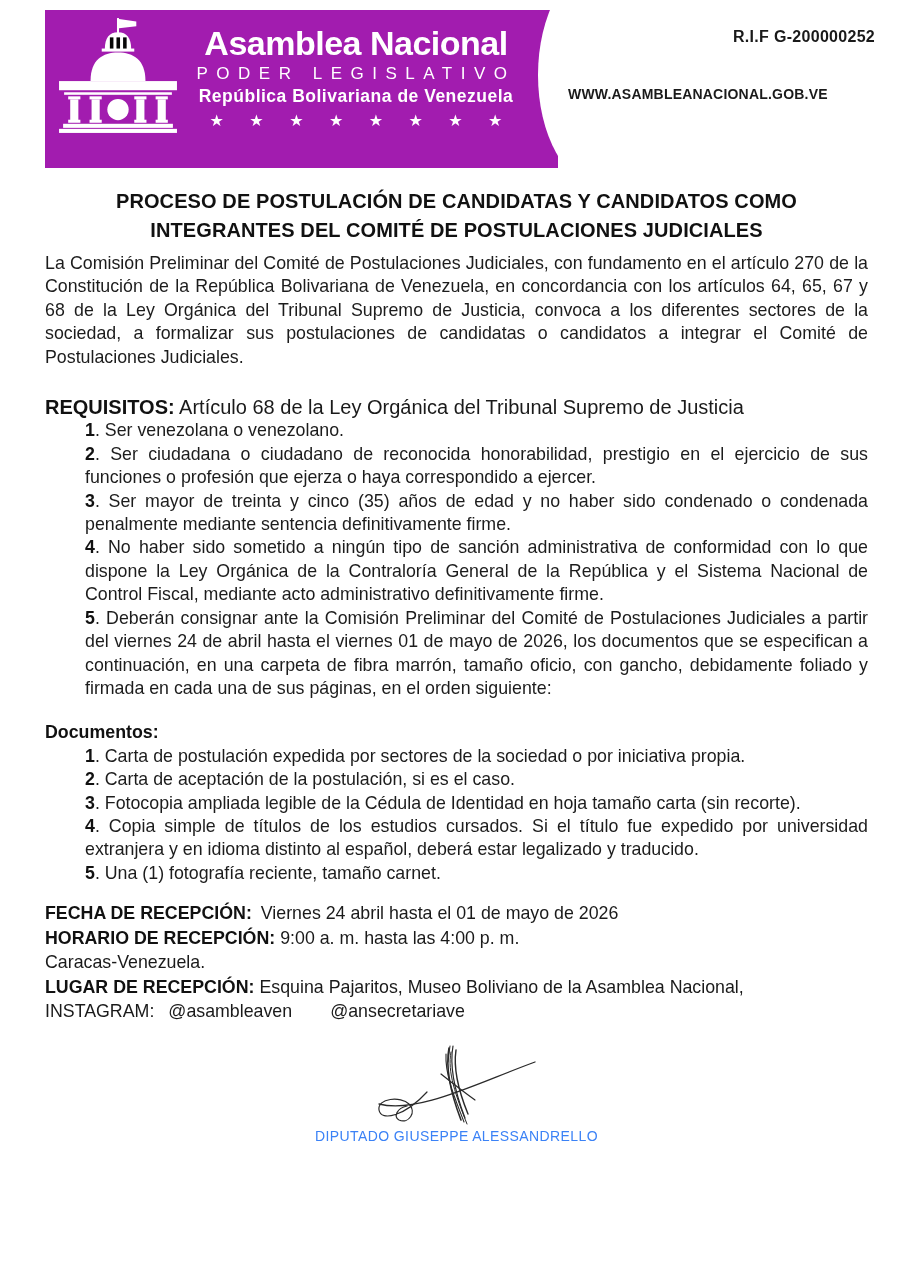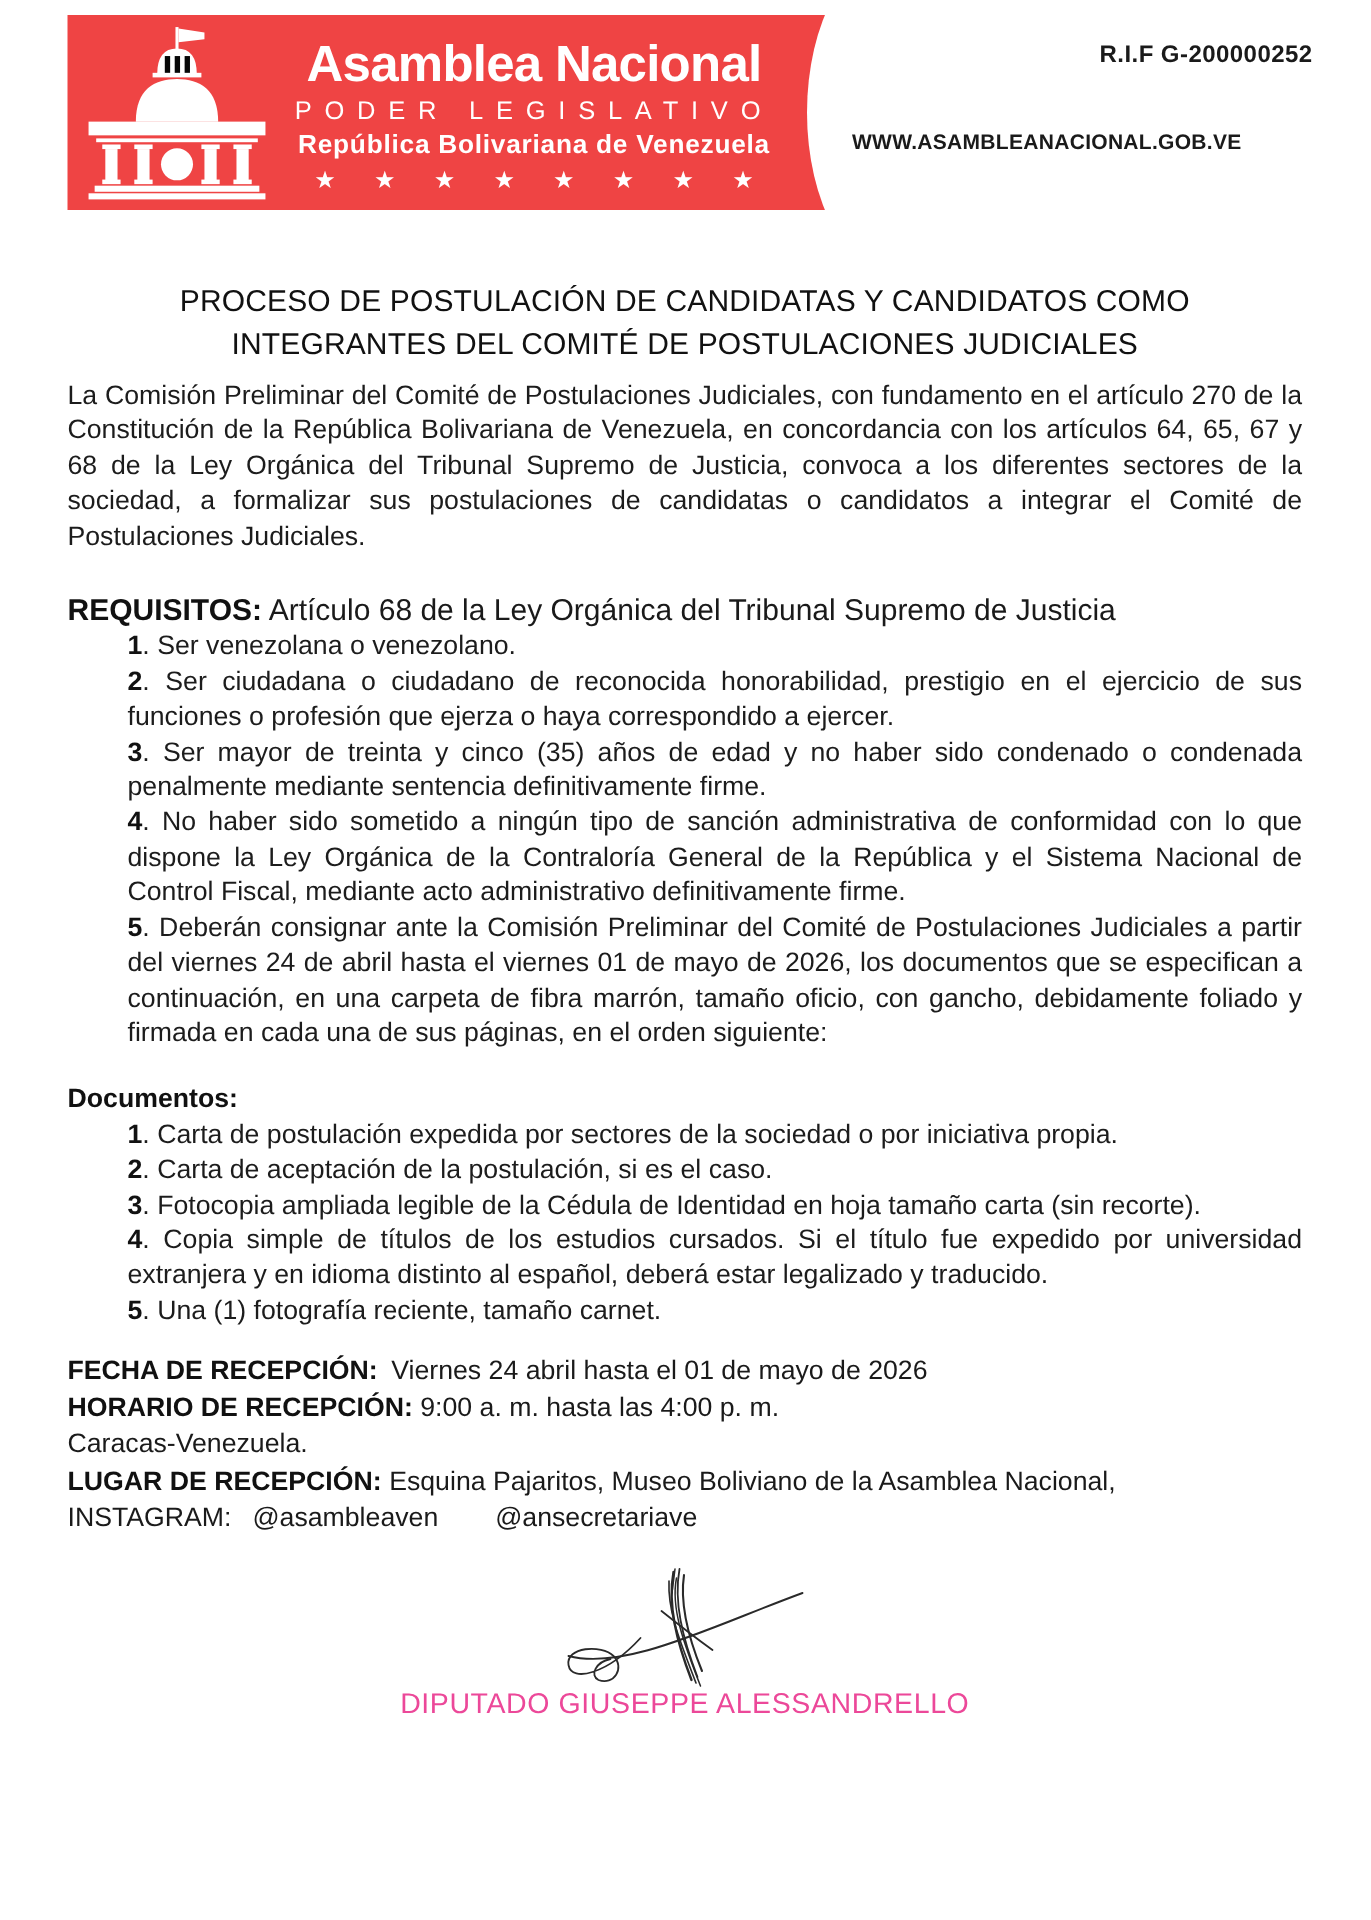--- a/index.html
+++ b/index.html
@@ -7,42 +7,42 @@
     position:relative;
     width:914px;height:1280px;
     background:#ffffff;
     font-family:"Liberation Sans","DejaVu Sans",sans-serif;
     color:#1a1a1a;
     overflow:hidden;
   }
   
   .header{position:relative;height:142px;}
   .banner{
-    position:absolute;left:45px;top:10px;width:513px;height:130px;
-    background:#ef4444;overflow:hidden;
+    position:absolute;left:45px;top:10px;width:513px;height:158px;
+    background:#a21caf;overflow:hidden;
   }
   .banner-cut{
     position:absolute;left:493px;top:-45px;width:124px;height:220px;
     background:#ffffff;border-radius:50%;
   }
   .logo{position:absolute;left:12px;top:8px;}
   .banner-text{
     position:absolute;left:148px;top:15px;width:326px;
     color:#ffffff;text-align:center;
   }
   .org-name{font-size:34px;font-weight:bold;line-height:37px;letter-spacing:-0.5px;white-space:nowrap;}
   .org-sub{font-size:17px;line-height:22px;letter-spacing:8.5px;margin-top:1px;white-space:nowrap;}
   .org-country{font-size:17.5px;font-weight:bold;line-height:23px;letter-spacing:0.5px;white-space:nowrap;}
   .stars{font-size:16px;line-height:22px;word-spacing:21px;margin-top:2px;white-space:nowrap;}
   .rif{position:absolute;left:733px;top:28px;font-size:16px;font-weight:bold;letter-spacing:0.3px;white-space:nowrap;}
   .website{position:absolute;left:568px;top:86px;font-size:14px;font-weight:bold;letter-spacing:0.2px;white-space:nowrap;}
   
   .content{padding:0 46px 0 45px;}
   .doc-title{
-    margin-top:45px;text-align:center;font-weight:normal;
+    margin-top:45px;text-align:center;font-weight:bold;
     font-size:20px;line-height:28.5px;letter-spacing:0.1px;color:#111;
   }
   .para{
     margin-top:8px;font-size:17.8px;line-height:23.4px;
     text-align:justify;color:#1c1c1c;
   }
   .section-heading{margin-top:27px;font-size:20px;line-height:23.4px;text-align:justify;}
   .section-heading b{color:#111;}
   .doc-heading{margin-top:21px;font-size:17.8px;line-height:23.4px;font-weight:bold;color:#111;}
   .li{
@@ -53,21 +53,21 @@
   
   .reception{margin-top:16px;font-size:17.8px;line-height:24.5px;}
   .reception b{color:#111;}
   .val-wide{margin-left:9px;}
   .val{margin-left:5px;}
   .insta-h1{margin-left:14px;}
   .insta-h2{margin-left:38px;}
   
   .signature{margin-top:16px;text-align:center;}
   .signature svg{display:block;margin:0 auto;}
-  .sig-name{font-size:19px;letter-spacing:0.4px;color:#ec4899;line-height:17px;}
+  .sig-name{font-size:14px;letter-spacing:0.4px;color:#3b82f6;line-height:17px;}
   .sig-role{font-size:13.5px;font-weight:bold;letter-spacing:0.4px;color:#111;line-height:17px;}
 </style>
 </head>
 <body>
 
 <div class="page">
 
   <div class="header">
     <div class="banner">
       <span class="logo">

